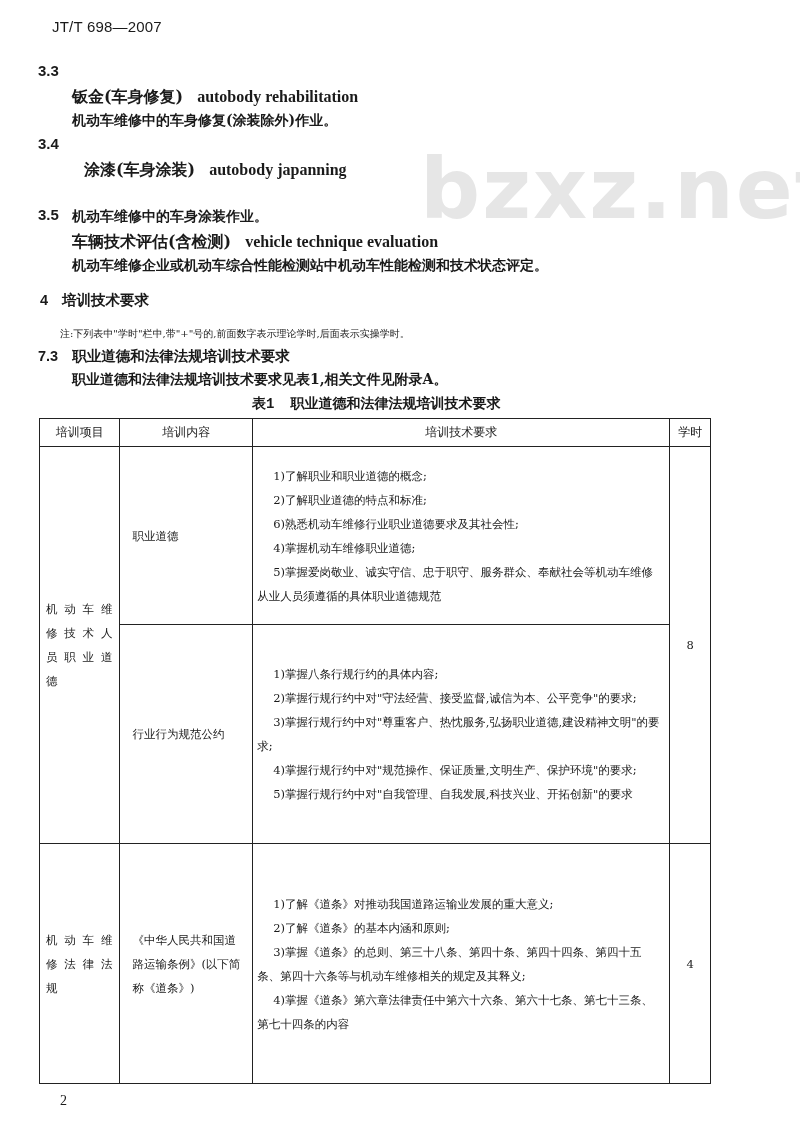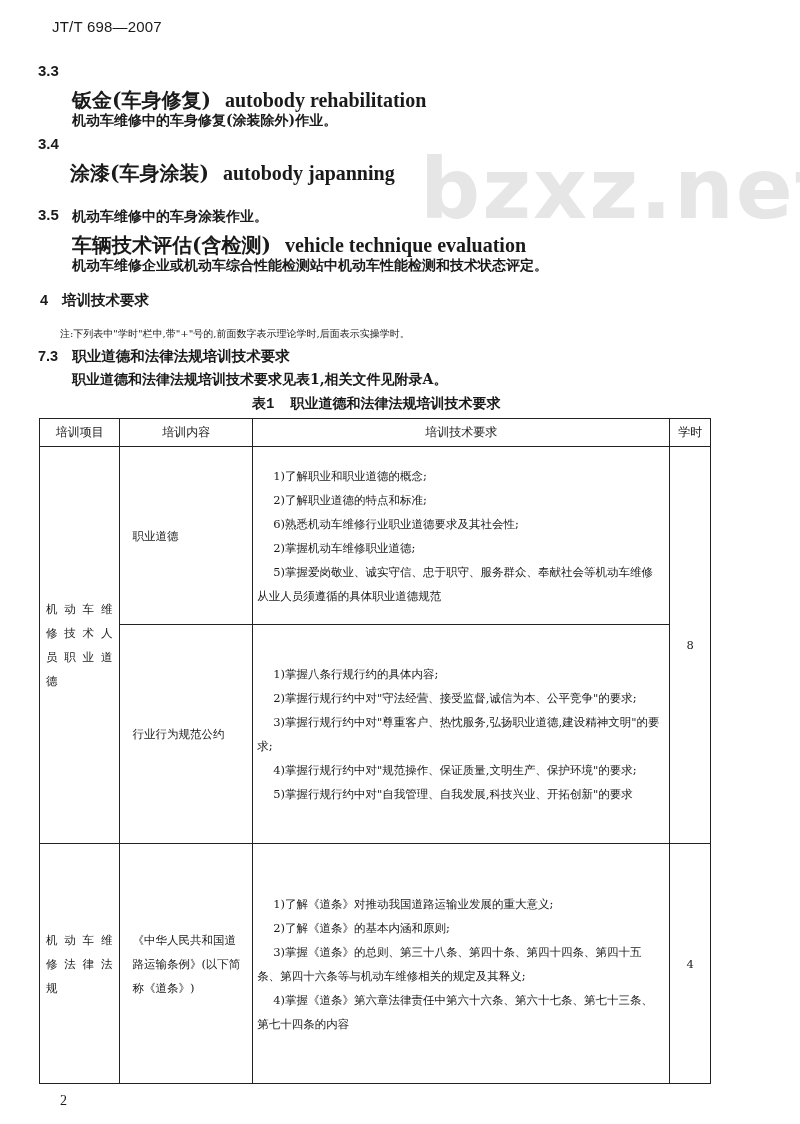--- a/index.html
+++ b/index.html
@@ -1,21 +1,21 @@
 <!DOCTYPE html>
 <html><head>
 <meta charset="utf-8">
 <style>
   html, body { margin: 0; padding: 0; background: #ffffff; }
   body { width: 800px; height: 1124px; position: relative; overflow: hidden;
          font-family: "DejaVu Serif", "Liberation Serif", serif; color: #1a1a1a; }
   .abs { position: absolute; white-space: nowrap; }
   .hdr { left: 52px; top: 18px; font-family: "Liberation Sans", "DejaVu Sans", sans-serif; font-size: 15px; letter-spacing: 0.2px; }
   .secnum { font-family: "Liberation Sans", "DejaVu Sans", sans-serif; font-size: 15px; font-weight: bold; }
-  .term { font-size: 20px; font-weight: bold; }
+  .term { font-size: 16px; font-weight: bold; }
   .term .en { font-family: "Liberation Serif", serif; font-weight: bold; margin-left: 14px; }
   .def { font-size: 14px; font-weight: bold; }
   .h4 { font-size: 14.5px; font-weight: bold; font-family: "DejaVu Sans", sans-serif; }
   .h4 .n { font-family: "Liberation Sans", sans-serif; margin-right: 14px; }
   .note { font-size: 10px; }
   .tcap { font-size: 14px; font-weight: bold; font-family: Liberation Mono, monospace; }
   .tcap .n { margin-right: 16px; }
   .watermark { left: 420px; top: 140px; font-family: "DejaVu Sans", sans-serif; font-weight: bold;
                font-size: 84px; color: #e6e6e6; letter-spacing: 2px; z-index: 0; }
   table.t1 { position: absolute; left: 39px; top: 418px; width: 672px; border-collapse: collapse; z-index: 1;
@@ -40,21 +40,21 @@
 
 <div class="abs watermark">bzxz.net</div>
 
 <div class="abs secnum" style="left:38px; top:62px;">3.3</div>
 <div class="abs term" style="left:72px; top:87px;">
   <span>钣金(车身修复)</span><span class="en">autobody rehabilitation</span>
 </div>
 <div class="abs def" style="left:72px; top:112px;">机动车维修中的车身修复(涂装除外)作业。</div>
 
 <div class="abs secnum" style="left:38px; top:135px;">3.4</div>
-<div class="abs term" style="left:70px; top:160px;">
+<div class="abs term" style="left:84px; top:160px;">
   <span>涂漆(车身涂装)</span><span class="en">autobody japanning</span>
 </div>
 <div class="abs def" style="left:72px; top:184px;margin-top:24px;">机动车维修中的车身涂装作业。</div>
 
 <div class="abs secnum" style="left:38px; top:206px;">3.5</div>
 <div class="abs term" style="left:72px; top:232px;">
   <span>车辆技术评估(含检测)</span><span class="en">vehicle technique evaluation</span>
 </div>
 <div class="abs def" style="left:72px; top:257px;">机动车维修企业或机动车综合性能检测站中机动车性能检测和技术状态评定。</div>
 
@@ -85,21 +85,21 @@
     <th>培训技术要求</th>
     <th>学时</th>
   </tr>
   <tr style="height:178px;">
     <td class="proj" rowspan="2">机动车维修技术人员职业道德</td>
     <td class="content">职业道德</td>
     <td class="req">
       <div>1)了解职业和职业道德的概念;</div>
       <div>2)了解职业道德的特点和标准;</div>
       <div>6)熟悉机动车维修行业职业道德要求及其社会性;</div>
-      <div>2)掌握机动车维修职业道德;</div>
+      <div>4)掌握机动车维修职业道德;</div>
       <div>5)掌握爱岗敬业、诚实守信、忠于职守、服务群众、奉献社会等机动车维修从业人员须遵循的具体职业道德规范</div>
     </td>
     <td class="hours" rowspan="2">8</td>
   </tr>
   <tr style="height:219px;">
     <td class="content">行业行为规范公约</td>
     <td class="req">
       <div>1)掌握八条行规行约的具体内容;</div>
       <div>2)掌握行规行约中对"守法经营、接受监督,诚信为本、公平竞争"的要求;</div>
       <div>3)掌握行规行约中对"尊重客户、热忱服务,弘扬职业道德,建设精神文明"的要求;</div>

